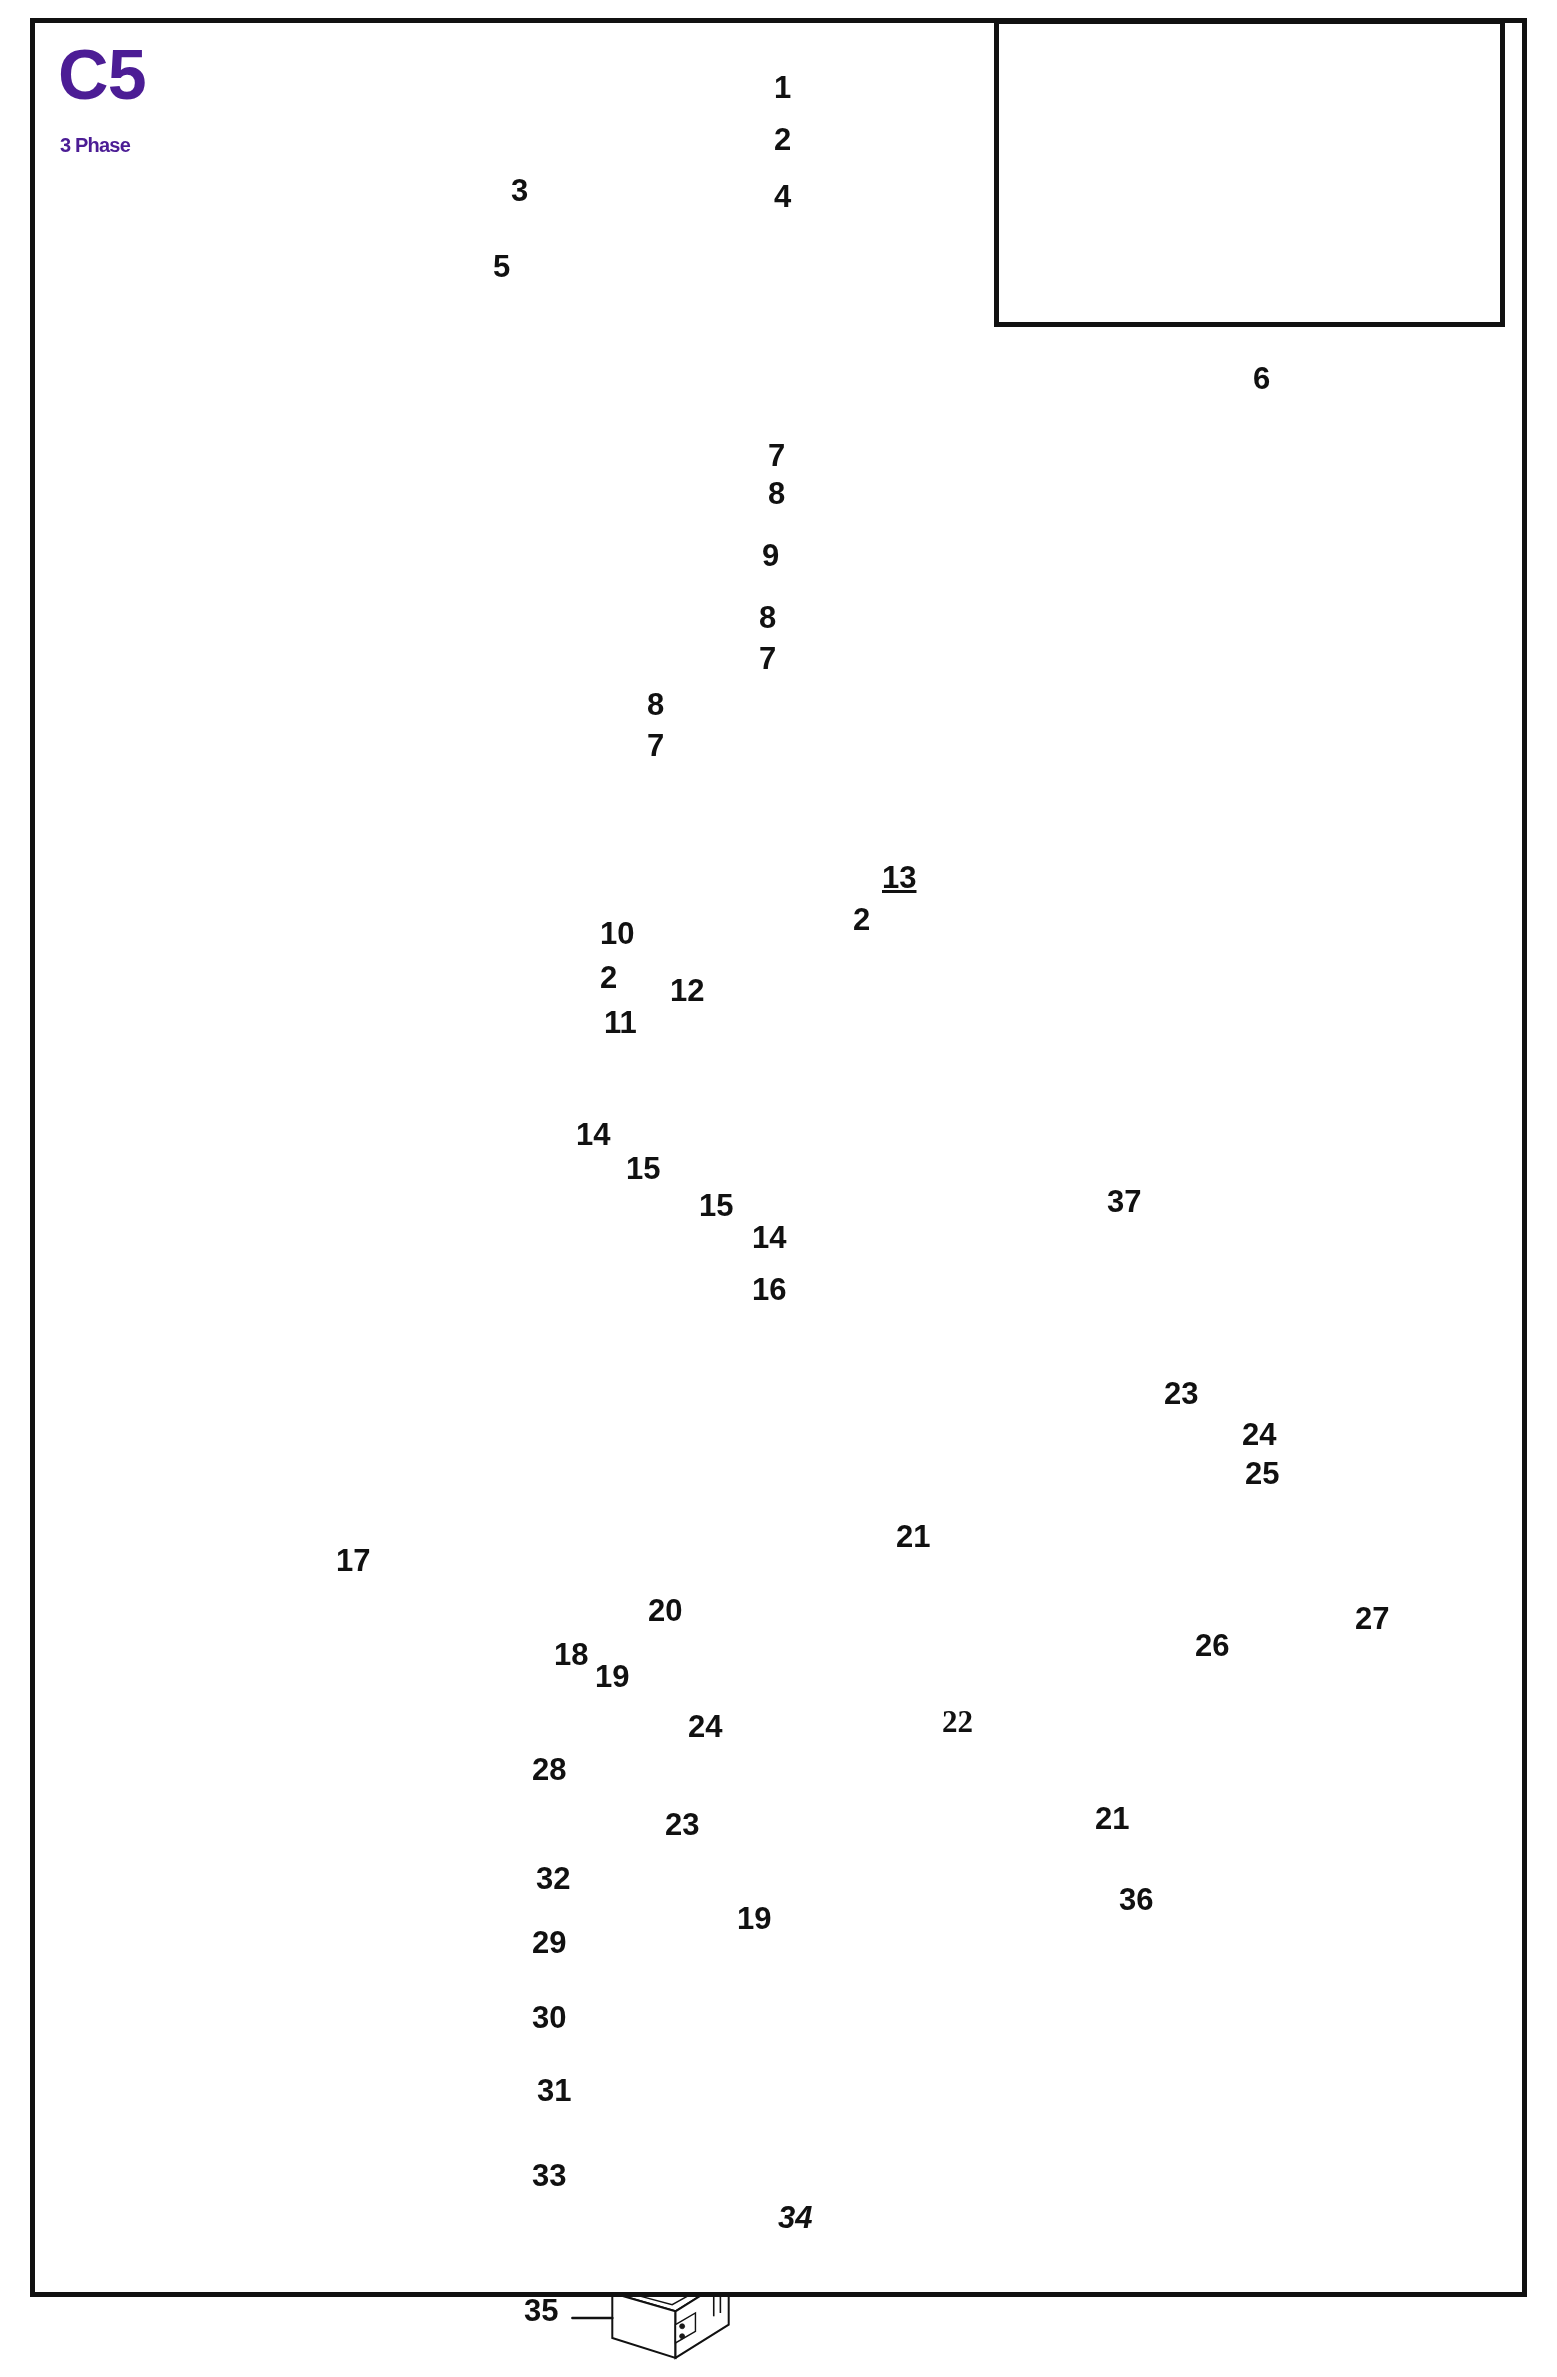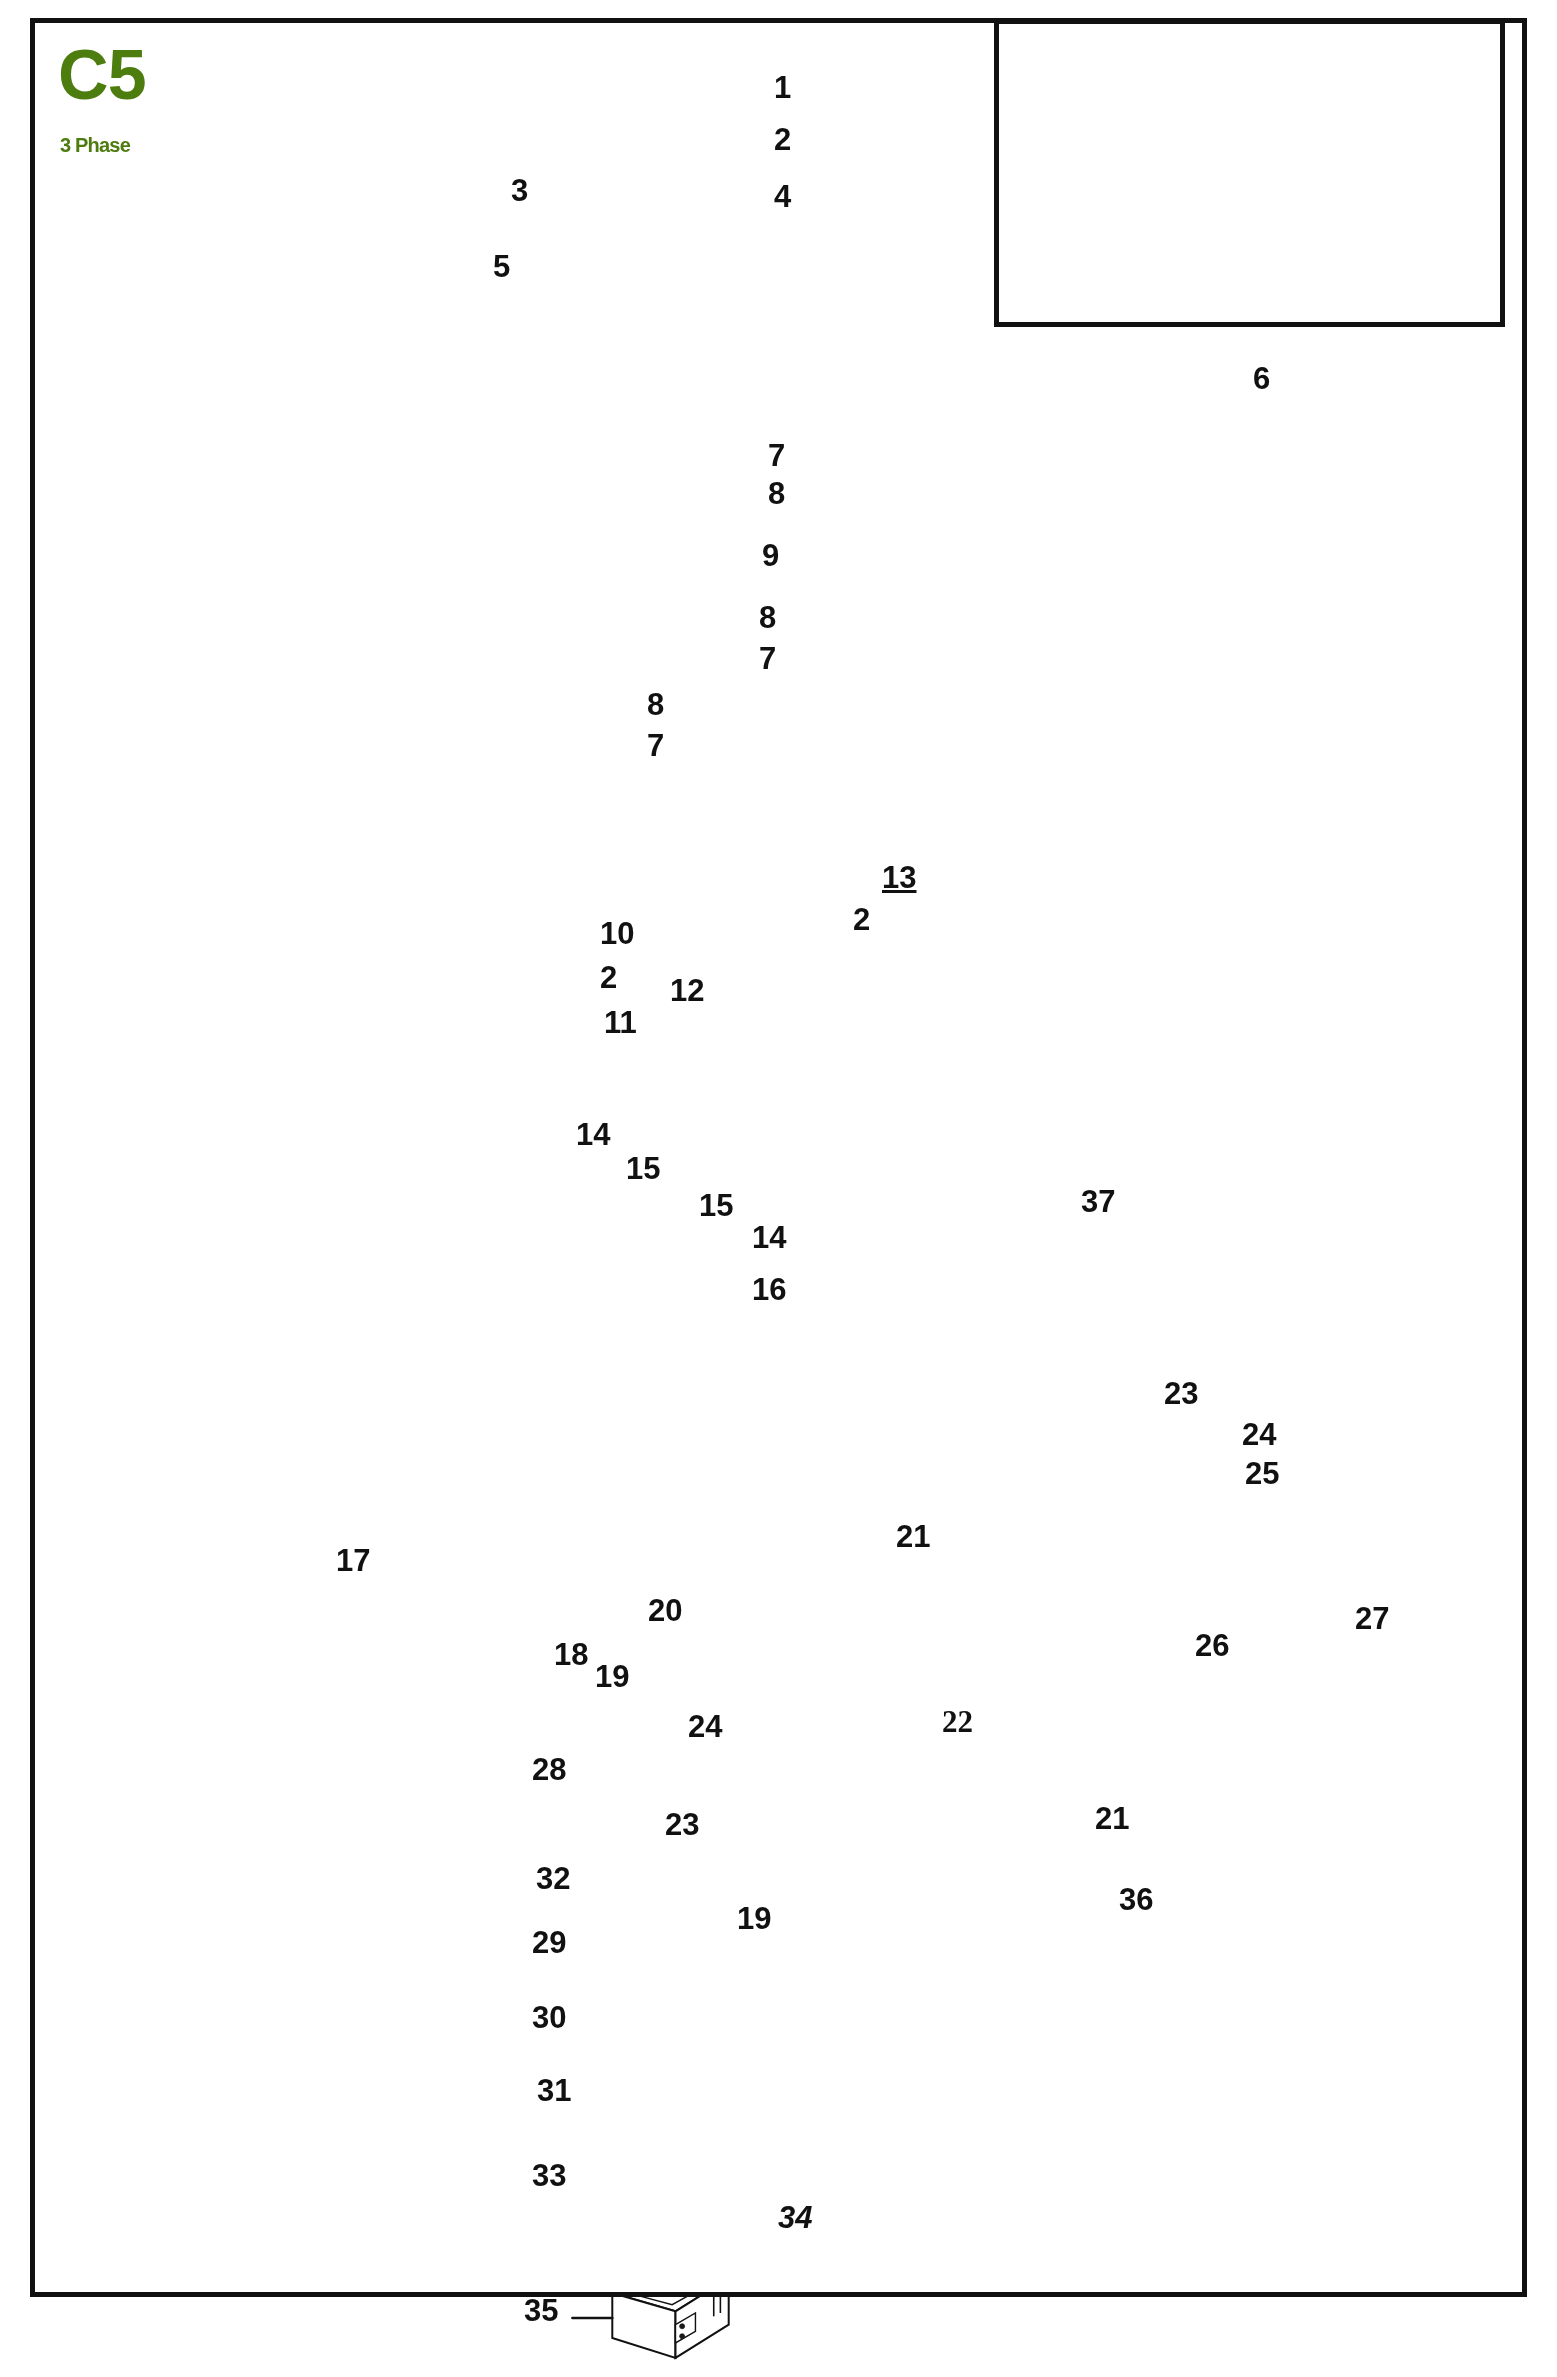--- a/index.html
+++ b/index.html
@@ -1,20 +1,20 @@
 <!DOCTYPE html>
 <html style="font-size:13.3px"><head>
 <meta charset="utf-8">
 <style>
   html,body{margin:0;padding:0;background:#ffffff;}
   body{font-family:"Liberation Sans",sans-serif;}
   #page{position:relative;width:1558px;height:2377px;background:#fff;overflow:hidden;}
   #sheet{position:absolute;left:30px;top:18.3px;width:1497px;height:2279px;border:5.8px solid #111;background:#fff;box-sizing:border-box;}
   #inset{position:absolute;left:994px;top:19px;width:511px;height:308px;border:5px solid #111;background:#fff;box-sizing:border-box;}
-  .ttl{position:absolute;font-weight:bold;color:#4d7c0f;letter-spacing:-0.8px;}
+  .ttl{position:absolute;font-weight:bold;color:#4c1d95;letter-spacing:-0.8px;}
   #title-c5{left:58px;top:40px;font-size:70px;line-height:70px;}
   #title-sub{left:60px;top:129px;font-size:20px;line-height:32px;font-weight:bold;}
   .cal{position:absolute;font-size:31px;font-weight:bold;color:#111;line-height:31px;font-family:"Liberation Sans",sans-serif;}
   svg.art{position:absolute;left:0;top:0;width:1558px;height:2377px;pointer-events:none;}
   .ln-t{stroke:#111;stroke-width:1.9;fill:none;}
   .ln-h{stroke:#111;stroke-width:1.5;fill:none;}
   .lead{stroke:#111;stroke-width:3.1;fill:none;stroke-linecap:round;}
   .dash{stroke:#111;stroke-width:1.7;fill:none;stroke-dasharray:9 8;}
   .fillw{fill:#ffffff;stroke:#111;stroke-width:2.4;}
   .fillw-t{fill:#ffffff;stroke:#111;stroke-width:1.7;}
@@ -611,21 +611,21 @@
       <div class="cal" style="left: 853px; top: 904px;">2</div>
       <div class="cal" style="left: 600px; top: 918px;">10</div>
       <div class="cal" style="left: 600px; top: 962px;">2</div>
       <div class="cal" style="left: 670px; top: 975px;">12</div>
       <div class="cal" style="left: 604px; top: 1007px;">11</div>
       <div class="cal" style="left: 576px; top: 1119px;">14</div>
       <div class="cal" style="left: 626px; top: 1153px;">15</div>
       <div class="cal" style="left: 699px; top: 1190px;">15</div>
       <div class="cal" style="left: 752px; top: 1222px;">14</div>
       <div class="cal" style="left: 752px; top: 1258px; margin-top: 16px;">16</div>
-      <div class="cal" style="left: 1081px; top: 1186px;">37</div>
+      <div class="cal" style="left: 1107px; top: 1186px;">37</div>
       <div class="cal" style="left: 1164px; top: 1378px;">23</div>
       <div class="cal" style="left: 1242px; top: 1419px;">24</div>
       <div class="cal" style="left: 1245px; top: 1458px;">25</div>
       <div class="cal" style="left: 896px; top: 1521px;">21</div>
       <div class="cal" style="left: 336px; top: 1545px;">17</div>
       <div class="cal" style="left: 634px; top: 1595px; margin-left: 14px;">20</div>
       <div class="cal" style="left: 1355px; top: 1603px;">27</div>
       <div class="cal" style="left: 554px; top: 1639px;">18</div>
       <div class="cal" style="left: 1195px; top: 1630px;">26</div>
       <div class="cal" style="left: 595px; top: 1661px;">19</div>

